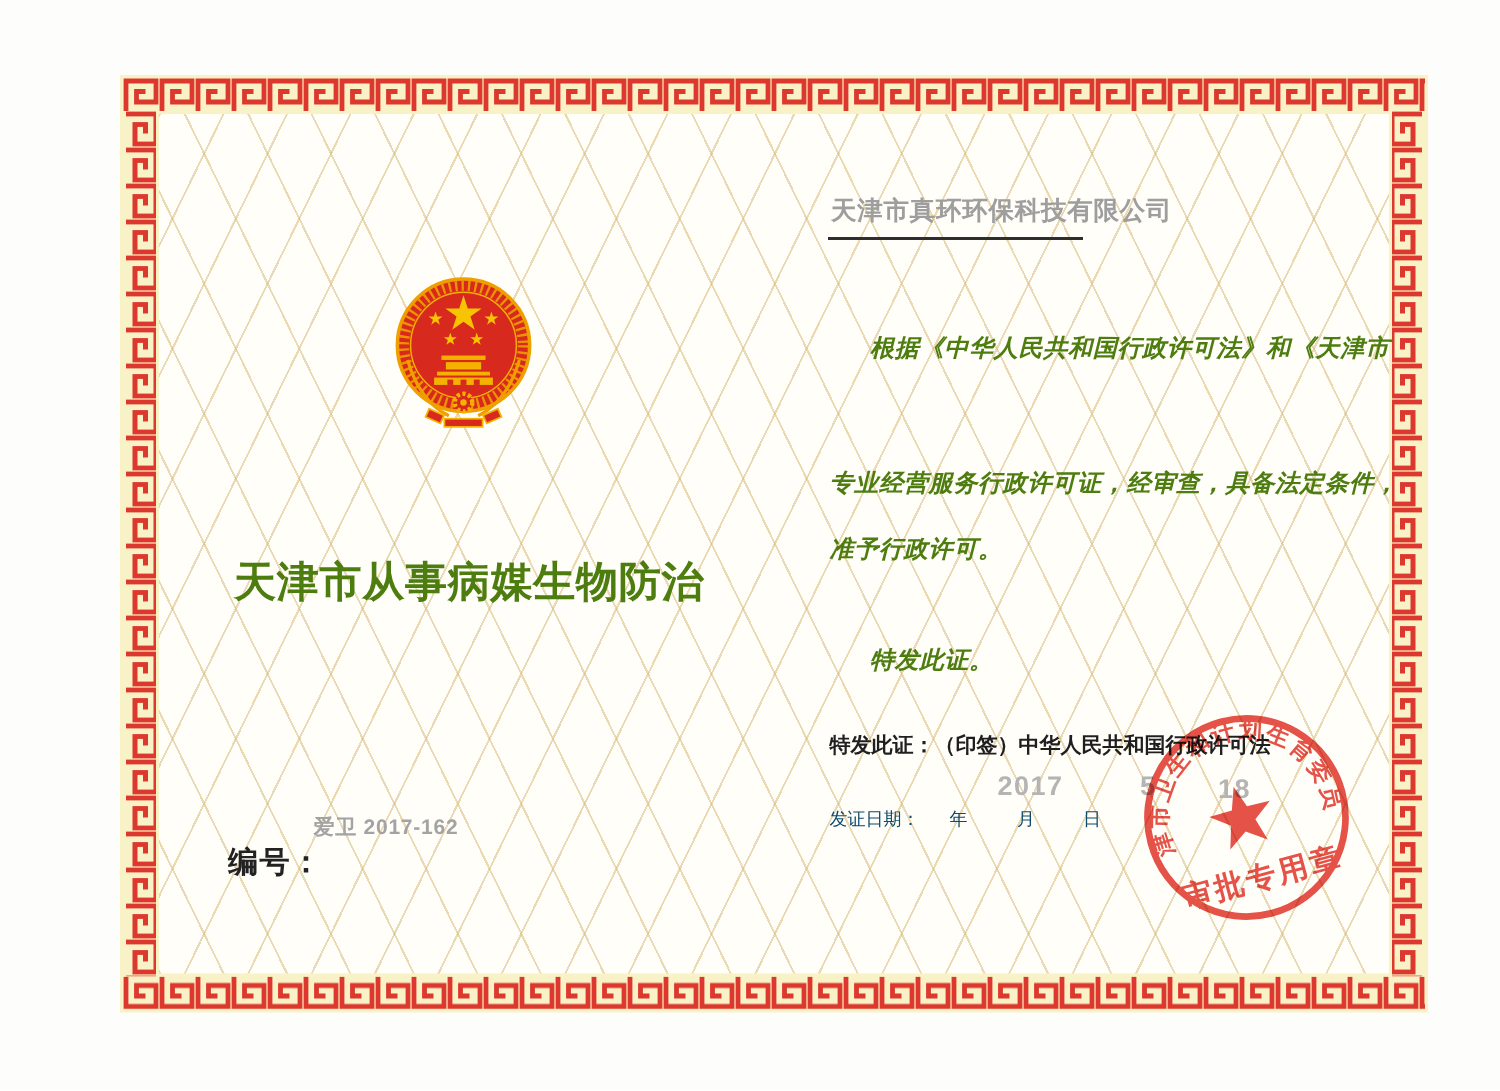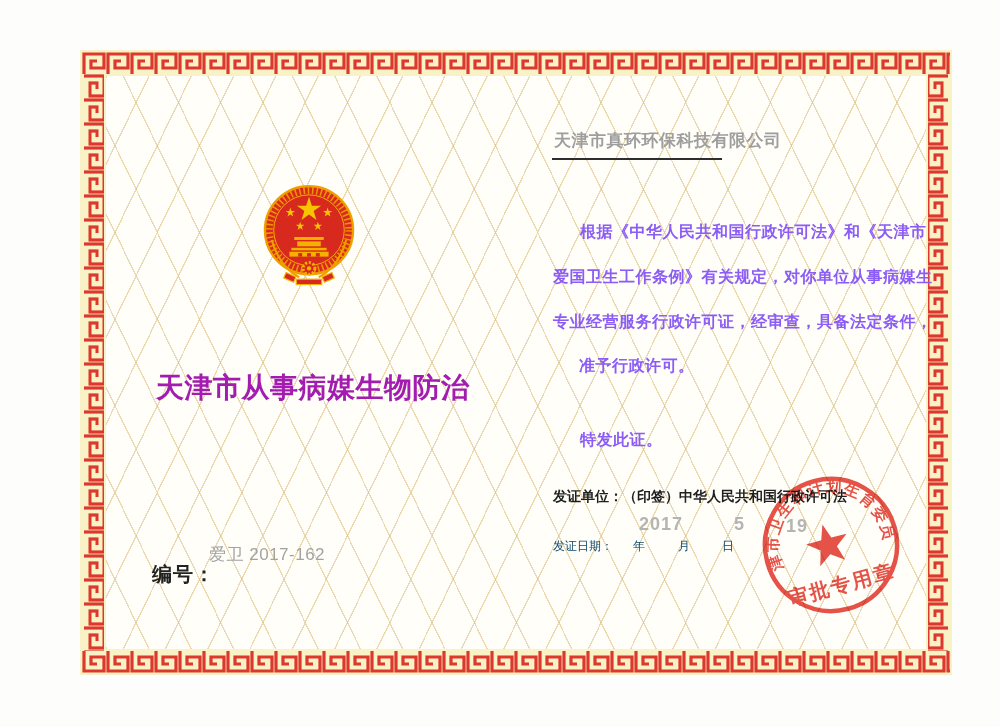--- a/index.html
+++ b/index.html
@@ -21,39 +21,39 @@
     background-color:#fffef8;
     background-image:
       repeating-linear-gradient(116deg, rgba(216,187,126,.55) 0 1.3px, transparent 1.3px 38px),
       repeating-linear-gradient(64deg,  rgba(216,187,126,.55) 0 1.3px, transparent 1.3px 38px);
   }
   .content{position:absolute;left:0;top:0;width:1000px;height:727px;}
   .abs{position:absolute;white-space:nowrap;}
   .company-name{left:554px;top:129px;font-size:17px;font-weight:600;color:#9e9e9e;letter-spacing:.5px;}
   .company-line{left:552px;top:158px;width:170px;height:2px;background:#2e2e2e;}
   .emblem{left:260px;top:182px;width:98px;height:112px;}
-  .title1{left:156px;top:369px;font-size:28px;font-weight:900;color:#a21caf;letter-spacing:.5px;}
+  .title1{left:156px;top:369px;font-size:28px;font-weight:900;color:#4d7c0f;letter-spacing:.5px;}
   .title2{left:156px;top:413px;font-size:28px;font-weight:900;color:#151515;letter-spacing:.5px;}
-  .bodyline{font-size:16px;font-weight:700;color:#8b5cf6;letter-spacing:.5px;}
+  .bodyline{font-size:16px;font-weight:700;color:#4d7c0f;letter-spacing:.5px;font-style:italic;}
   .bl1{left:580px;top:222px;}
   .bl2{left:553px;top:267px;}
   .bl3{left:553px;top:312px;}
-  .bl4{left:553px;top:356px;margin-left:26px;}
+  .bl4{left:553px;top:356px;}
   .bl5{left:580px;top:430px;}
   .issuer{left:553px;top:488px;font-size:14px;font-weight:700;color:#1f1f1f;}
   .dateline{left:553px;top:538px;font-size:12px;font-weight:400;color:#0c4a6e;}
   .dateline .u-year{margin-left:20px;}
   .dateline .u-month{margin-left:33px;}
   .dateline .u-day{margin-left:32px;}
-  .gray-num{font-size:18px;color:#b4b4b4;letter-spacing:1px;font-weight:600;}
+  .gray-num{font-size:18px;color:#b4b4b4;letter-spacing:1px;font-weight:600;margin-left:26px;}
   .g-year{left:639px;top:514px;}
   .g-month{left:734px;top:514px;}
   .g-day{left:786px;top:516px;}
   .serial-label{left:152px;top:561px;font-size:20px;font-weight:700;color:#222;letter-spacing:1px;}
-  .serial-value{left:209px;top:543px;font-size:17px;color:#a3a3a3;font-weight:400;letter-spacing:.5px;text-align:right;}
+  .serial-value{left:209px;top:543px;font-size:14px;color:#a3a3a3;font-weight:700;letter-spacing:.5px;text-align:right;}
   .stamp{left:757px;top:471px;width:148px;height:148px;transform:rotate(-15deg);opacity:.88;mix-blend-mode:multiply;}
 </style>
 </head>
 <body>
 
 <div class="page">
 
   <svg width="0" height="0" style="position:absolute" aria-hidden="true">
     <defs>
       <pattern id="gkh" width="24" height="24" patternUnits="userSpaceOnUse">
@@ -119,32 +119,31 @@
       <g>
         <rect x="37" y="98" width="26" height="5.5" fill="#d7291d" stroke="#f5b100" stroke-width="1.2"></rect>
         <rect x="25" y="93" width="11" height="6" fill="#d7291d" stroke="#f5b100" stroke-width="1.2" transform="rotate(24 30 96)"></rect>
         <rect x="64" y="93" width="11" height="6" fill="#d7291d" stroke="#f5b100" stroke-width="1.2" transform="rotate(-24 70 96)"></rect>
       </g>
     </svg>
 
     <div class="abs title1">天津市从事病媒生物防治</div>
 
     <div class="abs bodyline bl1">根据《中华人民共和国行政许可法》和《天津市</div>
-    <div class="abs bodyline bl2">爱国卫生工作条例》有关规定，对你单位从事病媒生</div>
     <div class="abs bodyline bl3">专业经营服务行政许可证，经审查，具备法定条件，</div>
     <div class="abs bodyline bl4">准予行政许可。</div>
     <div class="abs bodyline bl5">特发此证。</div>
 
     <div class="abs issuer">
-      <span>发证单位：</span><span>（印签）中华人民共和国行政许可法</span>
+      <span>特发此证：</span><span>（印签）中华人民共和国行政许可法</span>
     </div>
 
     <div class="abs gray-num g-year">2017</div>
     <div class="abs gray-num g-month">5</div>
-    <div class="abs gray-num g-day">19</div>
+    <div class="abs gray-num g-day">18</div>
 
     <div class="abs dateline">
       <span>发证日期：</span><span class="u-year">年</span><span class="u-month">月</span><span class="u-day">日</span>
     </div>
 
     <div class="abs serial-value">爱卫 2017-162</div>
     <div class="abs serial-label">编号：</div>
 
     <svg class="abs stamp" viewBox="0 0 148 148">
       <circle cx="74" cy="74" r="66" fill="none" stroke="#e23a30" stroke-width="4.5"></circle>

